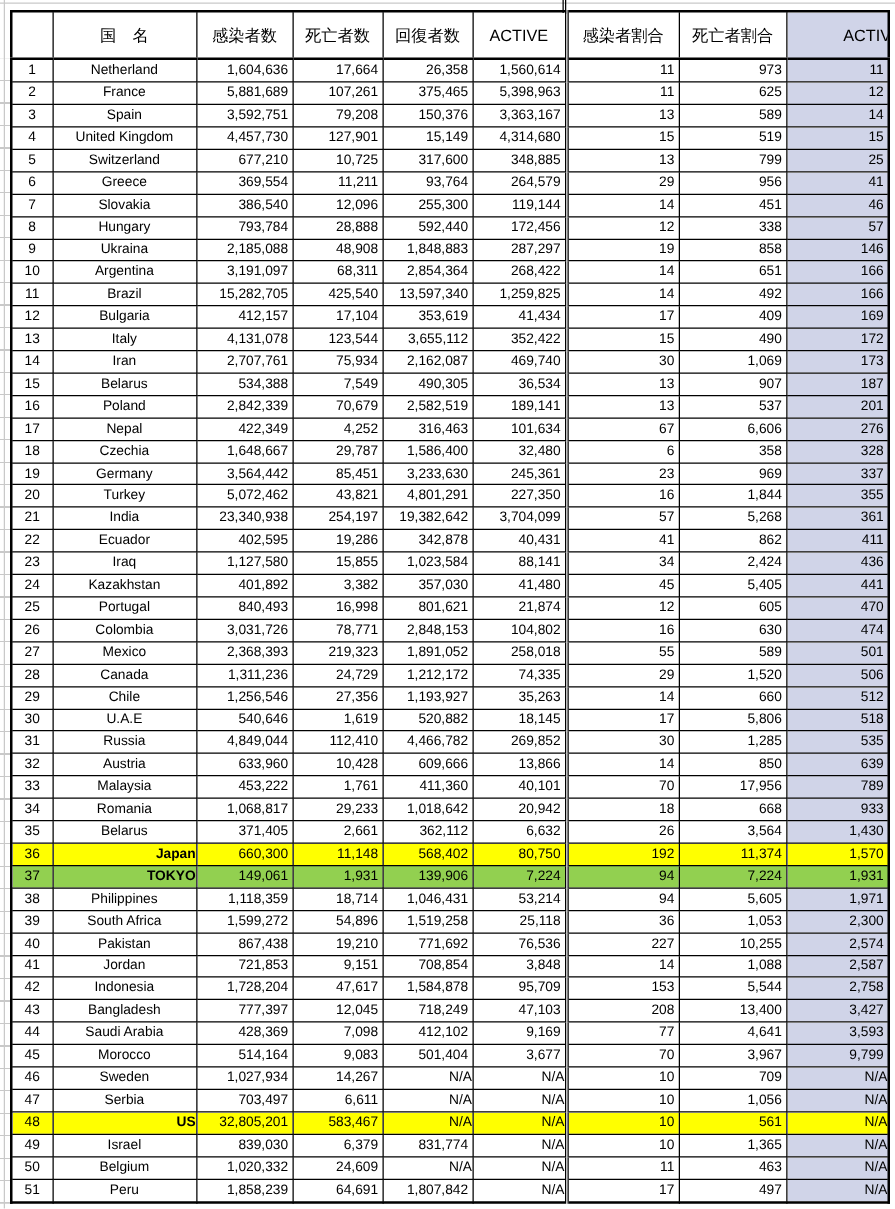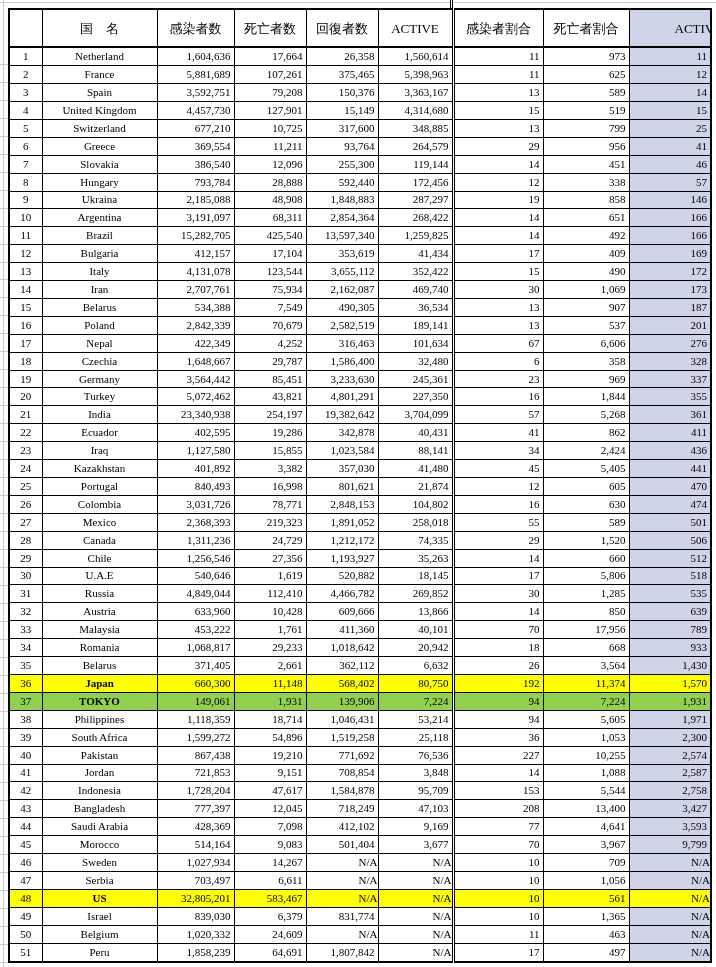--- a/index.html
+++ b/index.html
@@ -1,18 +1,18 @@
 <!DOCTYPE html>
 <html style="--c-yellow: #ffff00; --c-green: #92d050; --c-lavender: #d0d4e8;"><head>
 <meta charset="utf-8">
 <style>
   html,body{margin:0;padding:0;background:#fff;}
   .screen{
     position:relative;width:716px;height:967px;background:#ffffff;
-    font-family:Liberation Serif, serif;color:#000;overflow:hidden;
+    font-family:Liberation Sans, sans-serif;color:#000;overflow:hidden;
   }
   .gridline-v{position:absolute;left:3px;top:0;width:1px;height:967px;background:#c9c9c9;}
   .gridline-h{position:absolute;left:0;top:2px;width:716px;height:1px;background:#c9c9c9;}
   .gutter-rows{
     position:absolute;left:0;top:47px;width:8px;height:916px;
     background:repeating-linear-gradient(to bottom,
       transparent 0, transparent 16.96px, #c9c9c9 16.96px, #c9c9c9 17.96px);
   }
   .double-top{position:absolute;left:450px;top:0;width:0;height:11px;border-left:3px double #000;}
 
@@ -29,21 +29,21 @@
   td{font-size:11px;background:#fff;}
   .c-rank{text-align:center;}
   .c-country{text-align:center;margin-left:22px;}
   .c-num{text-align:right;padding-right:3px;}
   .c-na{text-align:right;padding-right:0;}
   .c-sep{border-left:3px double #000;}
   .c-last{background:var(--c-lavender,#d0d4e8);}
   th.c-last{background:var(--c-lavender,#d0d4e8);padding-left:45px;}
   tr.hl-yellow td{background:var(--c-yellow,#ffff00);}
   tr.hl-green td{background:var(--c-green,#92d050);}
-  tr.hl-yellow .c-country, tr.hl-green .c-country{font-weight:bold;}
+  tr.hl-yellow .c-country, tr.hl-green .c-country{font-weight:bold;text-align:right;}
 </style>
 </head>
 <body>
 
 <div class="screen">
   <div class="gridline-v"></div>
   <div class="gridline-h"></div>
   <div class="gutter-rows"></div>
   <div class="double-top"></div>
 

